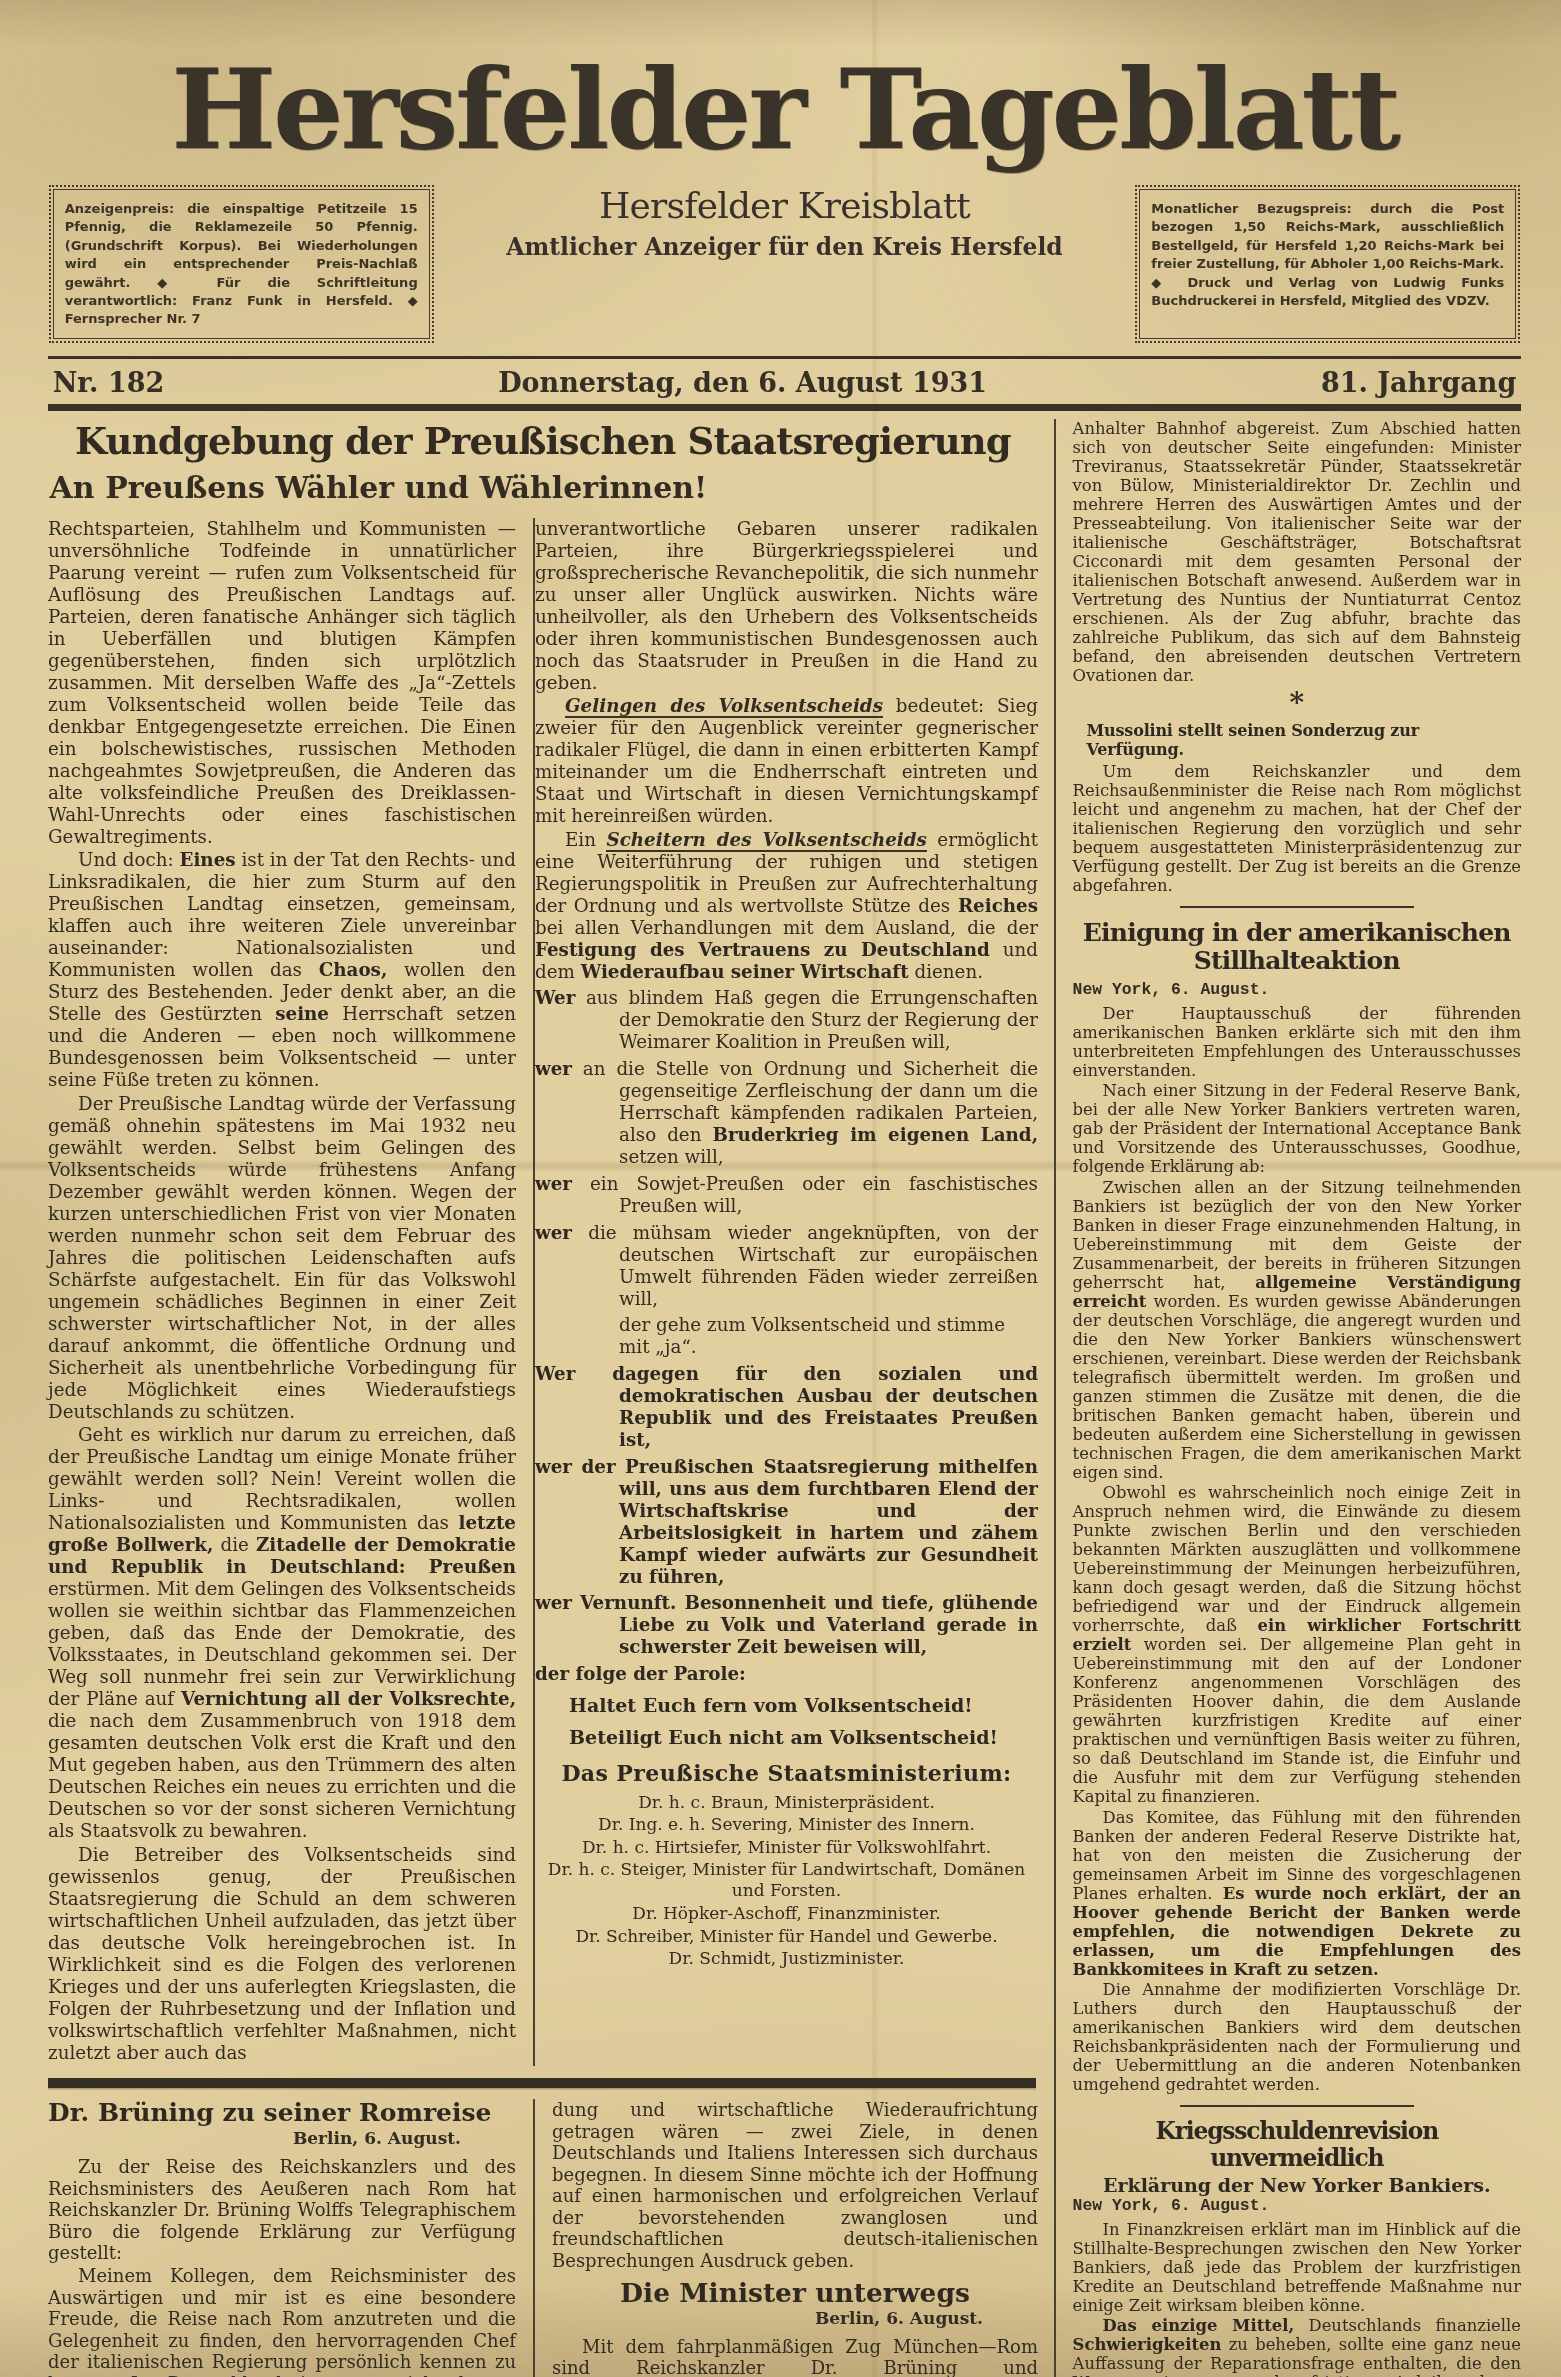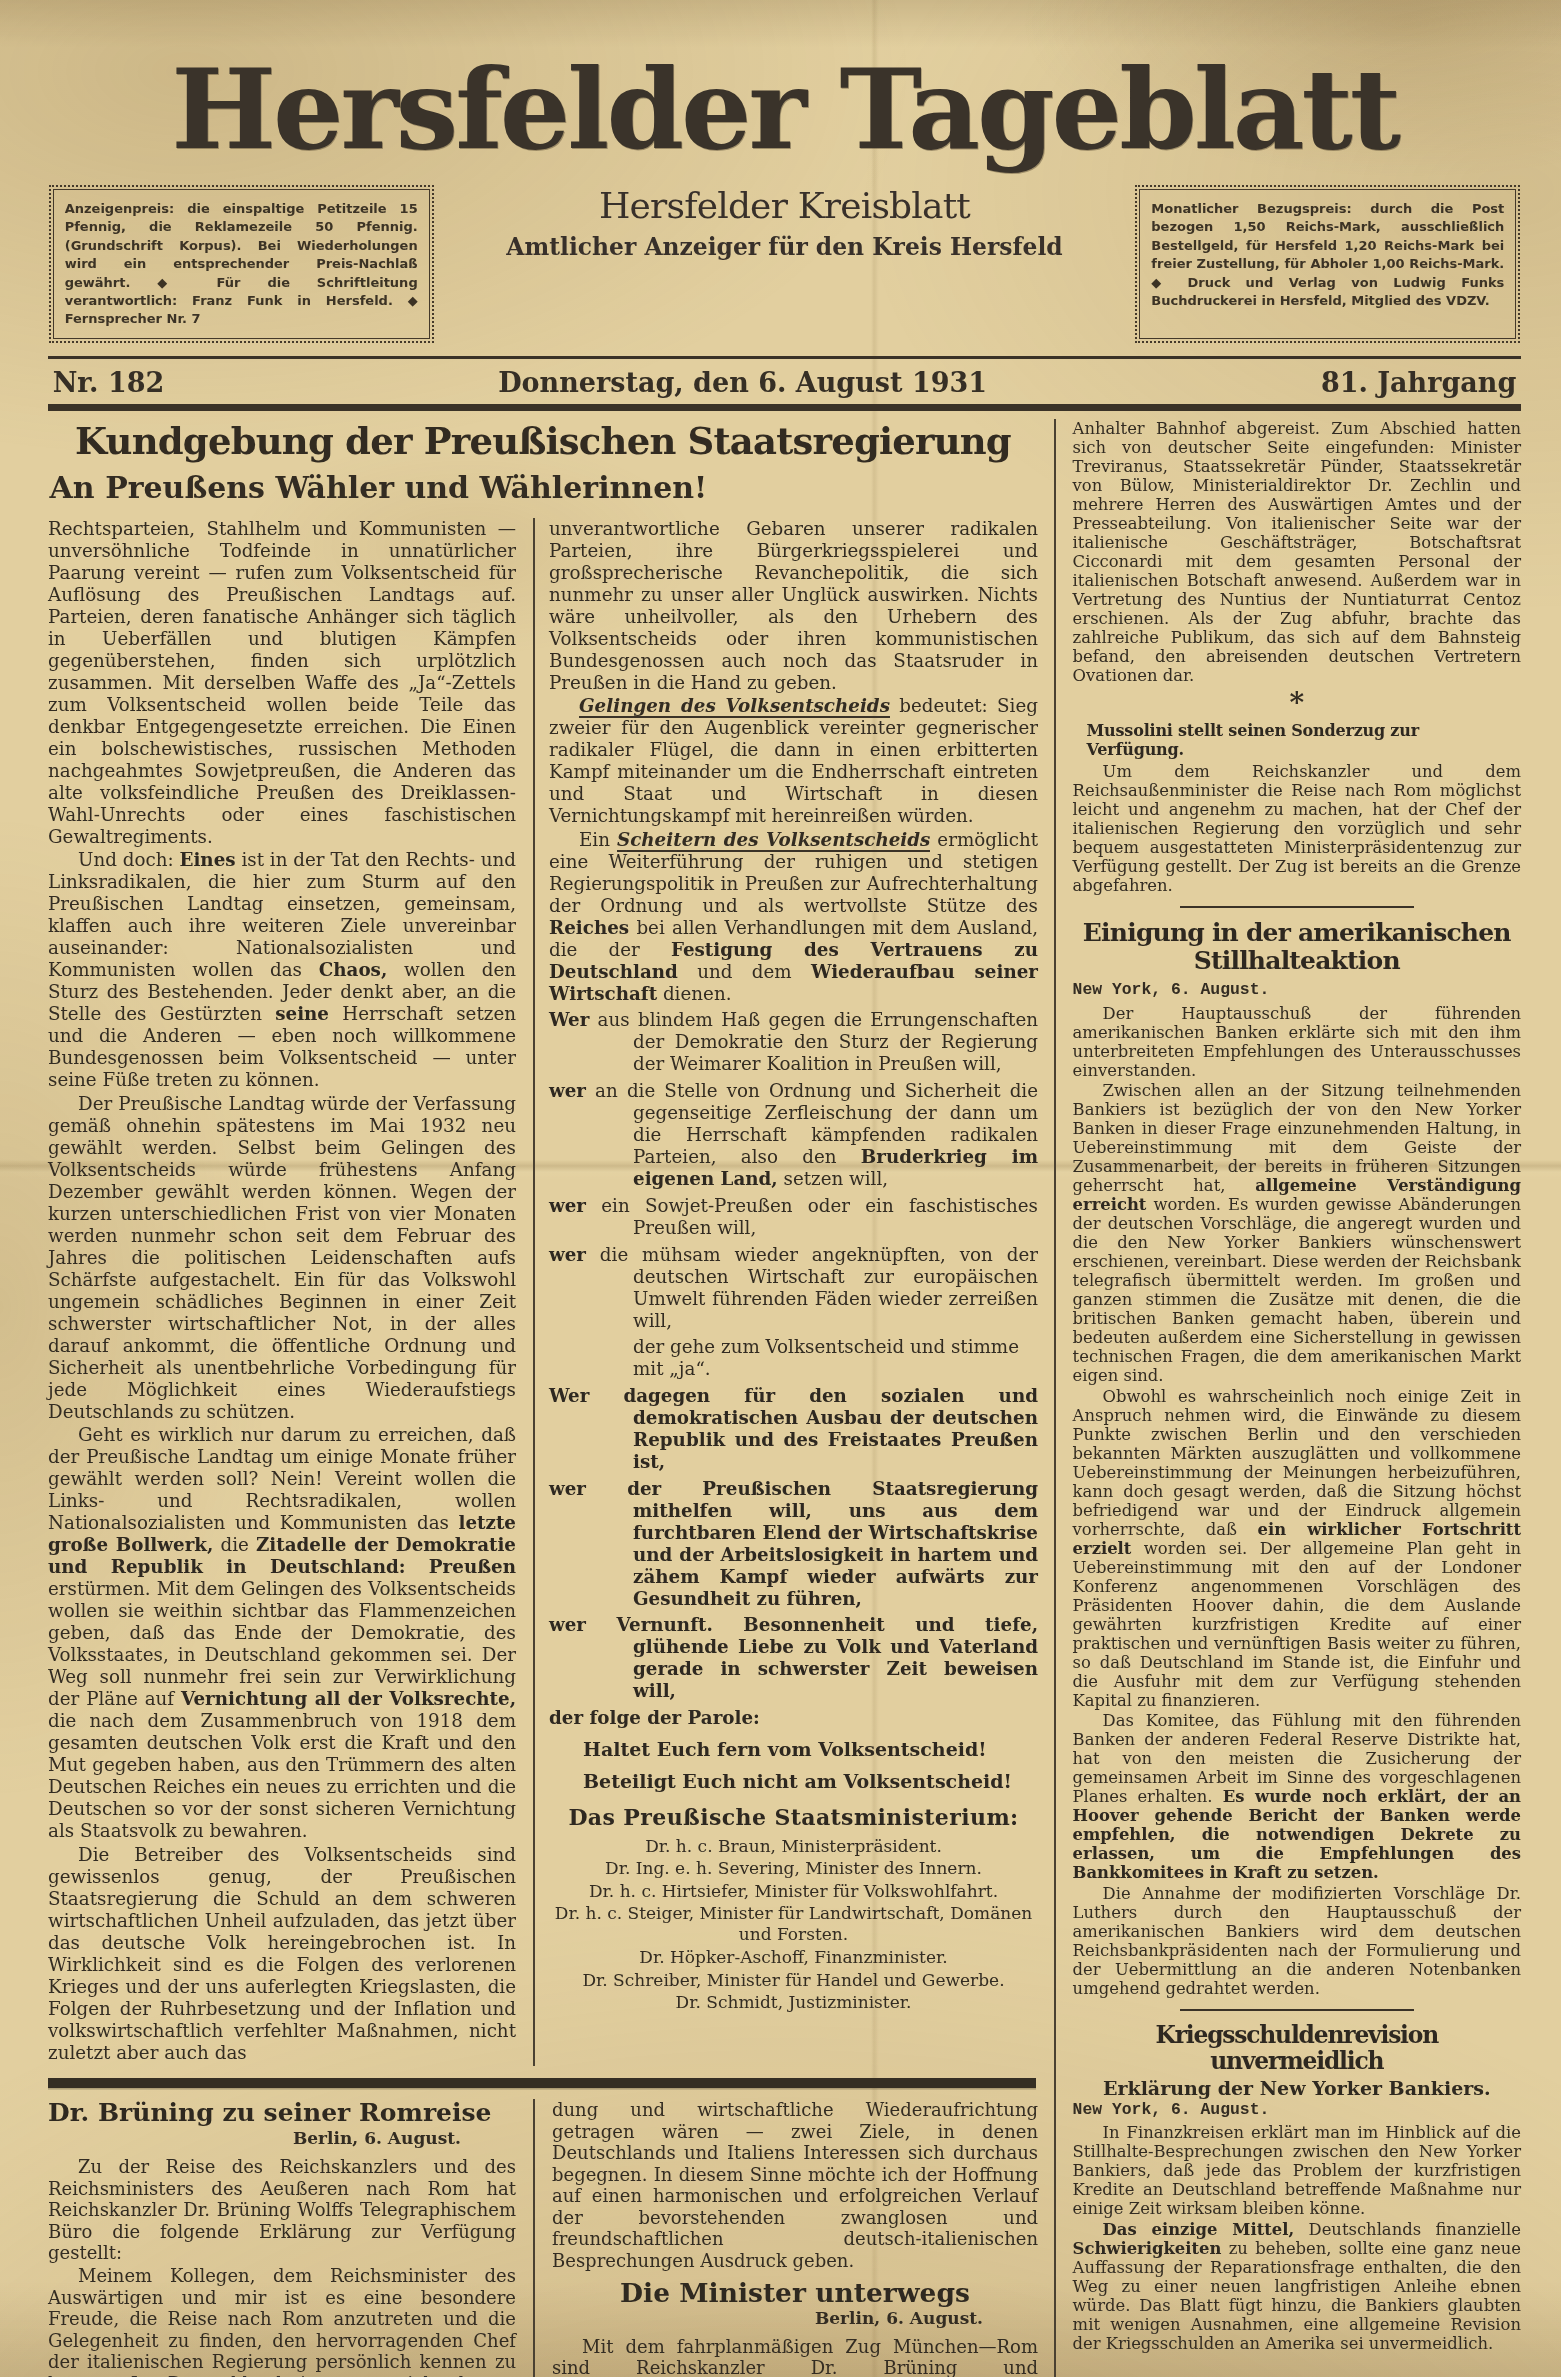--- a/index.html
+++ b/index.html
@@ -50,21 +50,21 @@
     flex:1;border-left:2.3px solid #4a4132;margin-left:15.6px;padding-left:17px;
     font-size:16.4px;line-height:19px;
   }
   .headline{
     font-weight:bold;font-size:37px;letter-spacing:-0.8px;line-height:1.08;
     text-align:center;margin:3.1px 0 7.8px 0;color:#322b21;
   }
   .subhead{font-weight:bold;font-size:30px;margin:7.8px 0 12.5px 1.6px;color:#332c22;}
   .cols-row{display:flex;}
   .col1{width:468px;flex:0 0 auto;font-size:18.3px;line-height:22px;}
-  .col2{flex:1;border-left:2.3px solid #4a4132;margin-left:17px;padding-left:14px;font-size:18.3px;line-height:22px;}
+  .col2{flex:1;border-left:2.3px solid #4a4132;margin-left:17px;padding-left:0;font-size:18.3px;line-height:22px;}
   .para{margin:0 0 1.6px 0;text-align:justify;text-indent:30px;}
   .para.cont{text-indent:0;}
   .ul{border-bottom:2.3px solid #3a3227;font-weight:bold;font-style:italic;}
   b{color:#2e2820;}
   .wer-item{margin:4.7px 0;text-align:justify;padding-left:84px;text-indent:-84px;}
   .wer-cont{margin:1.6px 0;padding-left:84px;text-indent:0;}
   .parole{font-weight:bold;font-size:19px;margin:9.4px 0 1.6px 34px;color:#2e2820;}
   .ministry-heading{
     font-weight:bold;font-size:22px;text-align:center;margin:14px 0 7.8px 0;
     border-bottom:0;color:#2e2820;letter-spacing:0.4px;
@@ -172,20 +172,21 @@
       <p class="para cont">Anhalter Bahnhof abgereist. Zum Abschied hatten sich von deutscher Seite eingefunden: Minister Treviranus, Staatssekretär Pünder, Staatssekretär von Bülow, Ministerialdirektor Dr. Zechlin und mehrere Herren des Auswärtigen Amtes und der Presseabteilung. Von italienischer Seite war der italienische Geschäftsträger, Botschaftsrat Cicconardi mit dem gesamten Personal der italienischen Botschaft anwesend. Außerdem war in Vertretung des Nuntius der Nuntiaturrat Centoz erschienen. Als der Zug abfuhr, brachte das zahlreiche Publikum, das sich auf dem Bahnsteig befand, den abreisenden deutschen Vertretern Ovationen dar.</p>
       <div class="star">*</div>
       <div class="c3-lead">Mussolini stellt seinen Sonderzug zur Verfügung.</div>
       <p class="para">Um dem Reichskanzler und dem Reichsaußenminister die Reise nach Rom möglichst leicht und angenehm zu machen, hat der Chef der italienischen Regierung den vorzüglich und sehr bequem ausgestatteten Ministerpräsidentenzug zur Verfügung gestellt. Der Zug ist bereits an die Grenze abgefahren.</p>
 
       <div class="divider"></div>
 
       <div class="c3-title">Einigung in der amerikanischen Stillhalteaktion</div>
       <div class="c3-dateline">New York, 6. August.</div>
       <p class="para">Der Hauptausschuß der führenden amerikanischen Banken erklärte sich mit den ihm unterbreiteten Empfehlungen des Unterausschusses einverstanden.</p>
+      <p class="para">Nach einer Sitzung in der Federal Reserve Bank, bei der alle New Yorker Bankiers vertreten waren, gab der Präsident der International Acceptance Bank und Vorsitzende des Unterausschusses, Goodhue, folgende Erklärung ab:</p>
       <p class="para">Zwischen allen an der Sitzung teilnehmenden Bankiers ist bezüglich der von den New Yorker Banken in dieser Frage einzunehmenden Haltung, in Uebereinstimmung mit dem Geiste der Zusammenarbeit, der bereits in früheren Sitzungen geherrscht hat, <b>allgemeine Verständigung erreicht</b> worden. Es wurden gewisse Abänderungen der deutschen Vorschläge, die angeregt wurden und die den New Yorker Bankiers wünschenswert erschienen, vereinbart. Diese werden der Reichsbank telegrafisch übermittelt werden. Im großen und ganzen stimmen die Zusätze mit denen, die die britischen Banken gemacht haben, überein und bedeuten außerdem eine Sicherstellung in gewissen technischen Fragen, die dem amerikanischen Markt eigen sind.</p>
       <p class="para">Obwohl es wahrscheinlich noch einige Zeit in Anspruch nehmen wird, die Einwände zu diesem Punkte zwischen Berlin und den verschieden bekannten Märkten auszuglätten und vollkommene Uebereinstimmung der Meinungen herbeizuführen, kann doch gesagt werden, daß die Sitzung höchst befriedigend war und der Eindruck allgemein vorherrschte, daß <b>ein wirklicher Fortschritt erzielt</b> worden sei. Der allgemeine Plan geht in Uebereinstimmung mit den auf der Londoner Konferenz angenommenen Vorschlägen des Präsidenten Hoover dahin, die dem Auslande gewährten kurzfristigen Kredite auf einer praktischen und vernünftigen Basis weiter zu führen, so daß Deutschland im Stande ist, die Einfuhr und die Ausfuhr mit dem zur Verfügung stehenden Kapital zu finanzieren.</p>
       <p class="para">Das Komitee, das Fühlung mit den führenden Banken der anderen Federal Reserve Distrikte hat, hat von den meisten die Zusicherung der gemeinsamen Arbeit im Sinne des vorgeschlagenen Planes erhalten. <b>Es wurde noch erklärt, der an Hoover gehende Bericht der Banken werde empfehlen, die notwendigen Dekrete zu erlassen, um die Empfehlungen des Bankkomitees in Kraft zu setzen.</b></p>
       <p class="para">Die Annahme der modifizierten Vorschläge Dr. Luthers durch den Hauptausschuß der amerikanischen Bankiers wird dem deutschen Reichsbankpräsidenten nach der Formulierung und der Uebermittlung an die anderen Notenbanken umgehend gedrahtet werden.</p>
 
       <div class="divider"></div>
 
       <div class="c3-title narrow">Kriegsschuldenrevision unvermeidlich</div>
       <div class="c3-sub">Erklärung der New Yorker Bankiers.</div>
       <div class="c3-dateline">New York, 6. August.</div>

